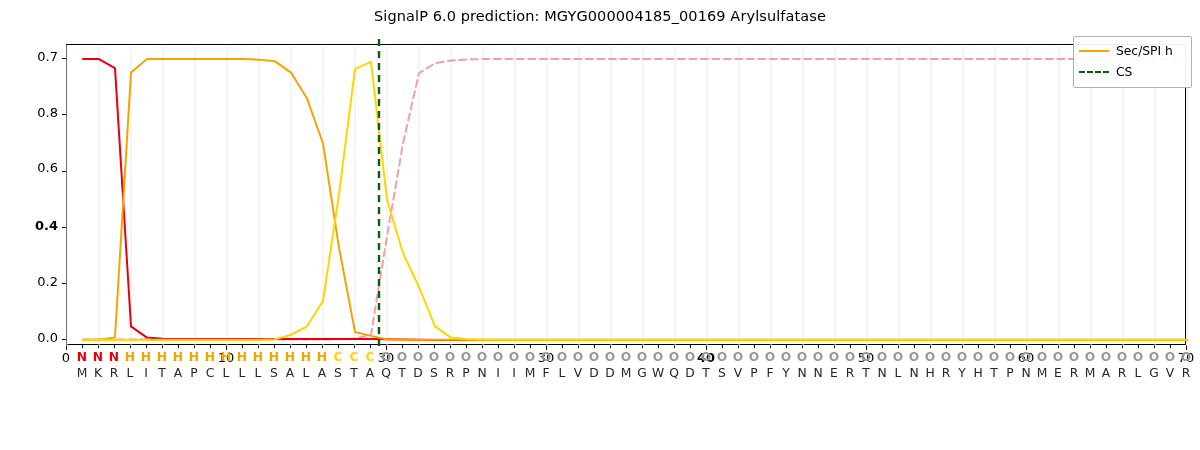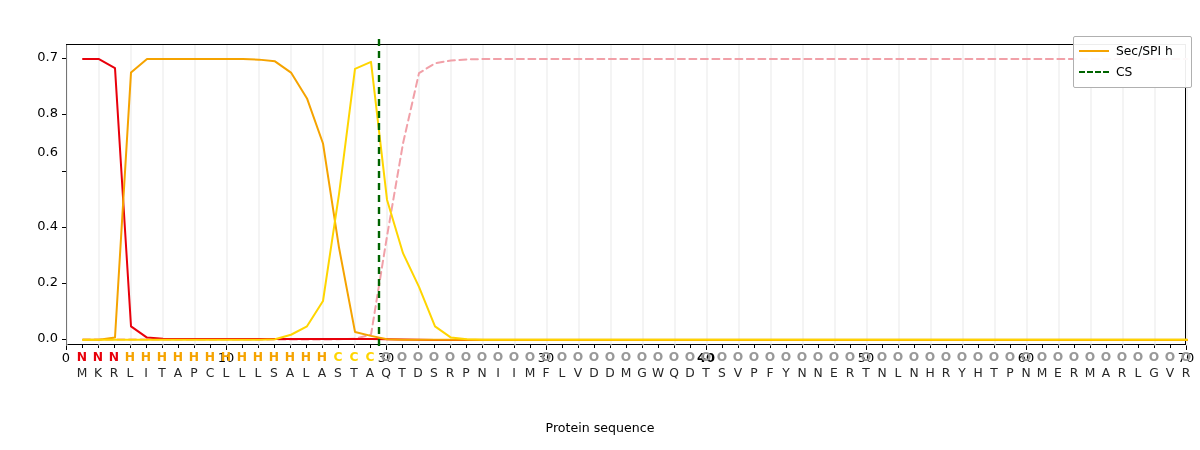--- a/index.html
+++ b/index.html
@@ -35,29 +35,30 @@
   .legrow{display:flex;align-items:center;height:20.5px;}
   .legline{width:30px;height:0px;margin-right:7px;flex:none;position:relative;}
   .legline i{position:absolute;left:0;top:-1px;width:30px;height:0;border-top-width:2.1px;}
   .legtxt{font-size:12.3px;color:#000;white-space:nowrap;}
 </style>
 </head>
 <body>
 
 <div id="stage">
 
+  <div class="title">SignalP 6.0 prediction: MGYG000004185_00169 Arylsulfatase</div>
 
   <div id="yticks">
       <div class="ytick" style="top: 330.374px; left: 0px; width: 58px;">0.0</div>
       <div class="ytickmark" style="left: 61.5px; top: 339.374px;"></div>
       <div class="ytick" style="top: 274.112px; left: 0px; width: 58px;">0.2</div>
       <div class="ytickmark" style="left: 61.5px; top: 283.112px;"></div>
-      <div class="ytick" style="top: 217.85px; left: 0px; width: 58px;">0.4</div>
+      <div class="ytick" style="top: 217.85px; left: 0px; width: 58px; font-weight: bold;">0.4</div>
       <div class="ytickmark" style="left: 61.5px; top: 226.85px;"></div>
-      <div class="ytick" style="top: 144px; left: 0px; width: 58px;">0.6</div>
+      <div class="ytick" style="top: 160px; left: 0px; width: 58px;">0.6</div>
       <div class="ytickmark" style="left: 61.5px; top: 170.589px;"></div>
       <div class="ytick" style="top: 105.327px; left: 0px; width: 58px;">0.8</div>
       <div class="ytickmark" style="left: 61.5px; top: 114.327px;"></div>
       <div class="ytick" style="top: 49.0654px; left: 0px; width: 58px;">0.7</div>
       <div class="ytickmark" style="left: 61.5px; top: 58.0654px;"></div>
     </div>
   <div id="xticks">
       <div class="xtickmark" style="left: 66px;"></div>
       <div class="xtick" style="left: 66px;">0</div>
       <div class="xminor" style="left: 82px;"></div>
@@ -131,21 +132,20 @@
       <div class="xminor" style="left: 1074px;"></div>
       <div class="xminor" style="left: 1090px;"></div>
       <div class="xminor" style="left: 1106px;"></div>
       <div class="xminor" style="left: 1122px;"></div>
       <div class="xminor" style="left: 1138px;"></div>
       <div class="xminor" style="left: 1154px;"></div>
       <div class="xminor" style="left: 1170px;"></div>
       <div class="xtickmark" style="left: 1186px;"></div>
       <div class="xtick" style="left: 1186px;">70</div>
     </div>
-  <div class="xlabel">Protein sequence</div>
 
   <div class="plotbox">
     <div class="plotclip">
       <svg id="plotsvg" width="1120" height="301" viewBox="0 0 1120 301">
           <line x1="0" y1="0" x2="0" y2="301" stroke="#e9e9e9" stroke-width="1"></line>
           <line x1="32" y1="0" x2="32" y2="301" stroke="#e9e9e9" stroke-width="1"></line>
           <line x1="64" y1="0" x2="64" y2="301" stroke="#e9e9e9" stroke-width="1"></line>
           <line x1="96" y1="0" x2="96" y2="301" stroke="#e9e9e9" stroke-width="1"></line>
           <line x1="128" y1="0" x2="128" y2="301" stroke="#e9e9e9" stroke-width="1"></line>
           <line x1="160" y1="0" x2="160" y2="301" stroke="#e9e9e9" stroke-width="1"></line>

